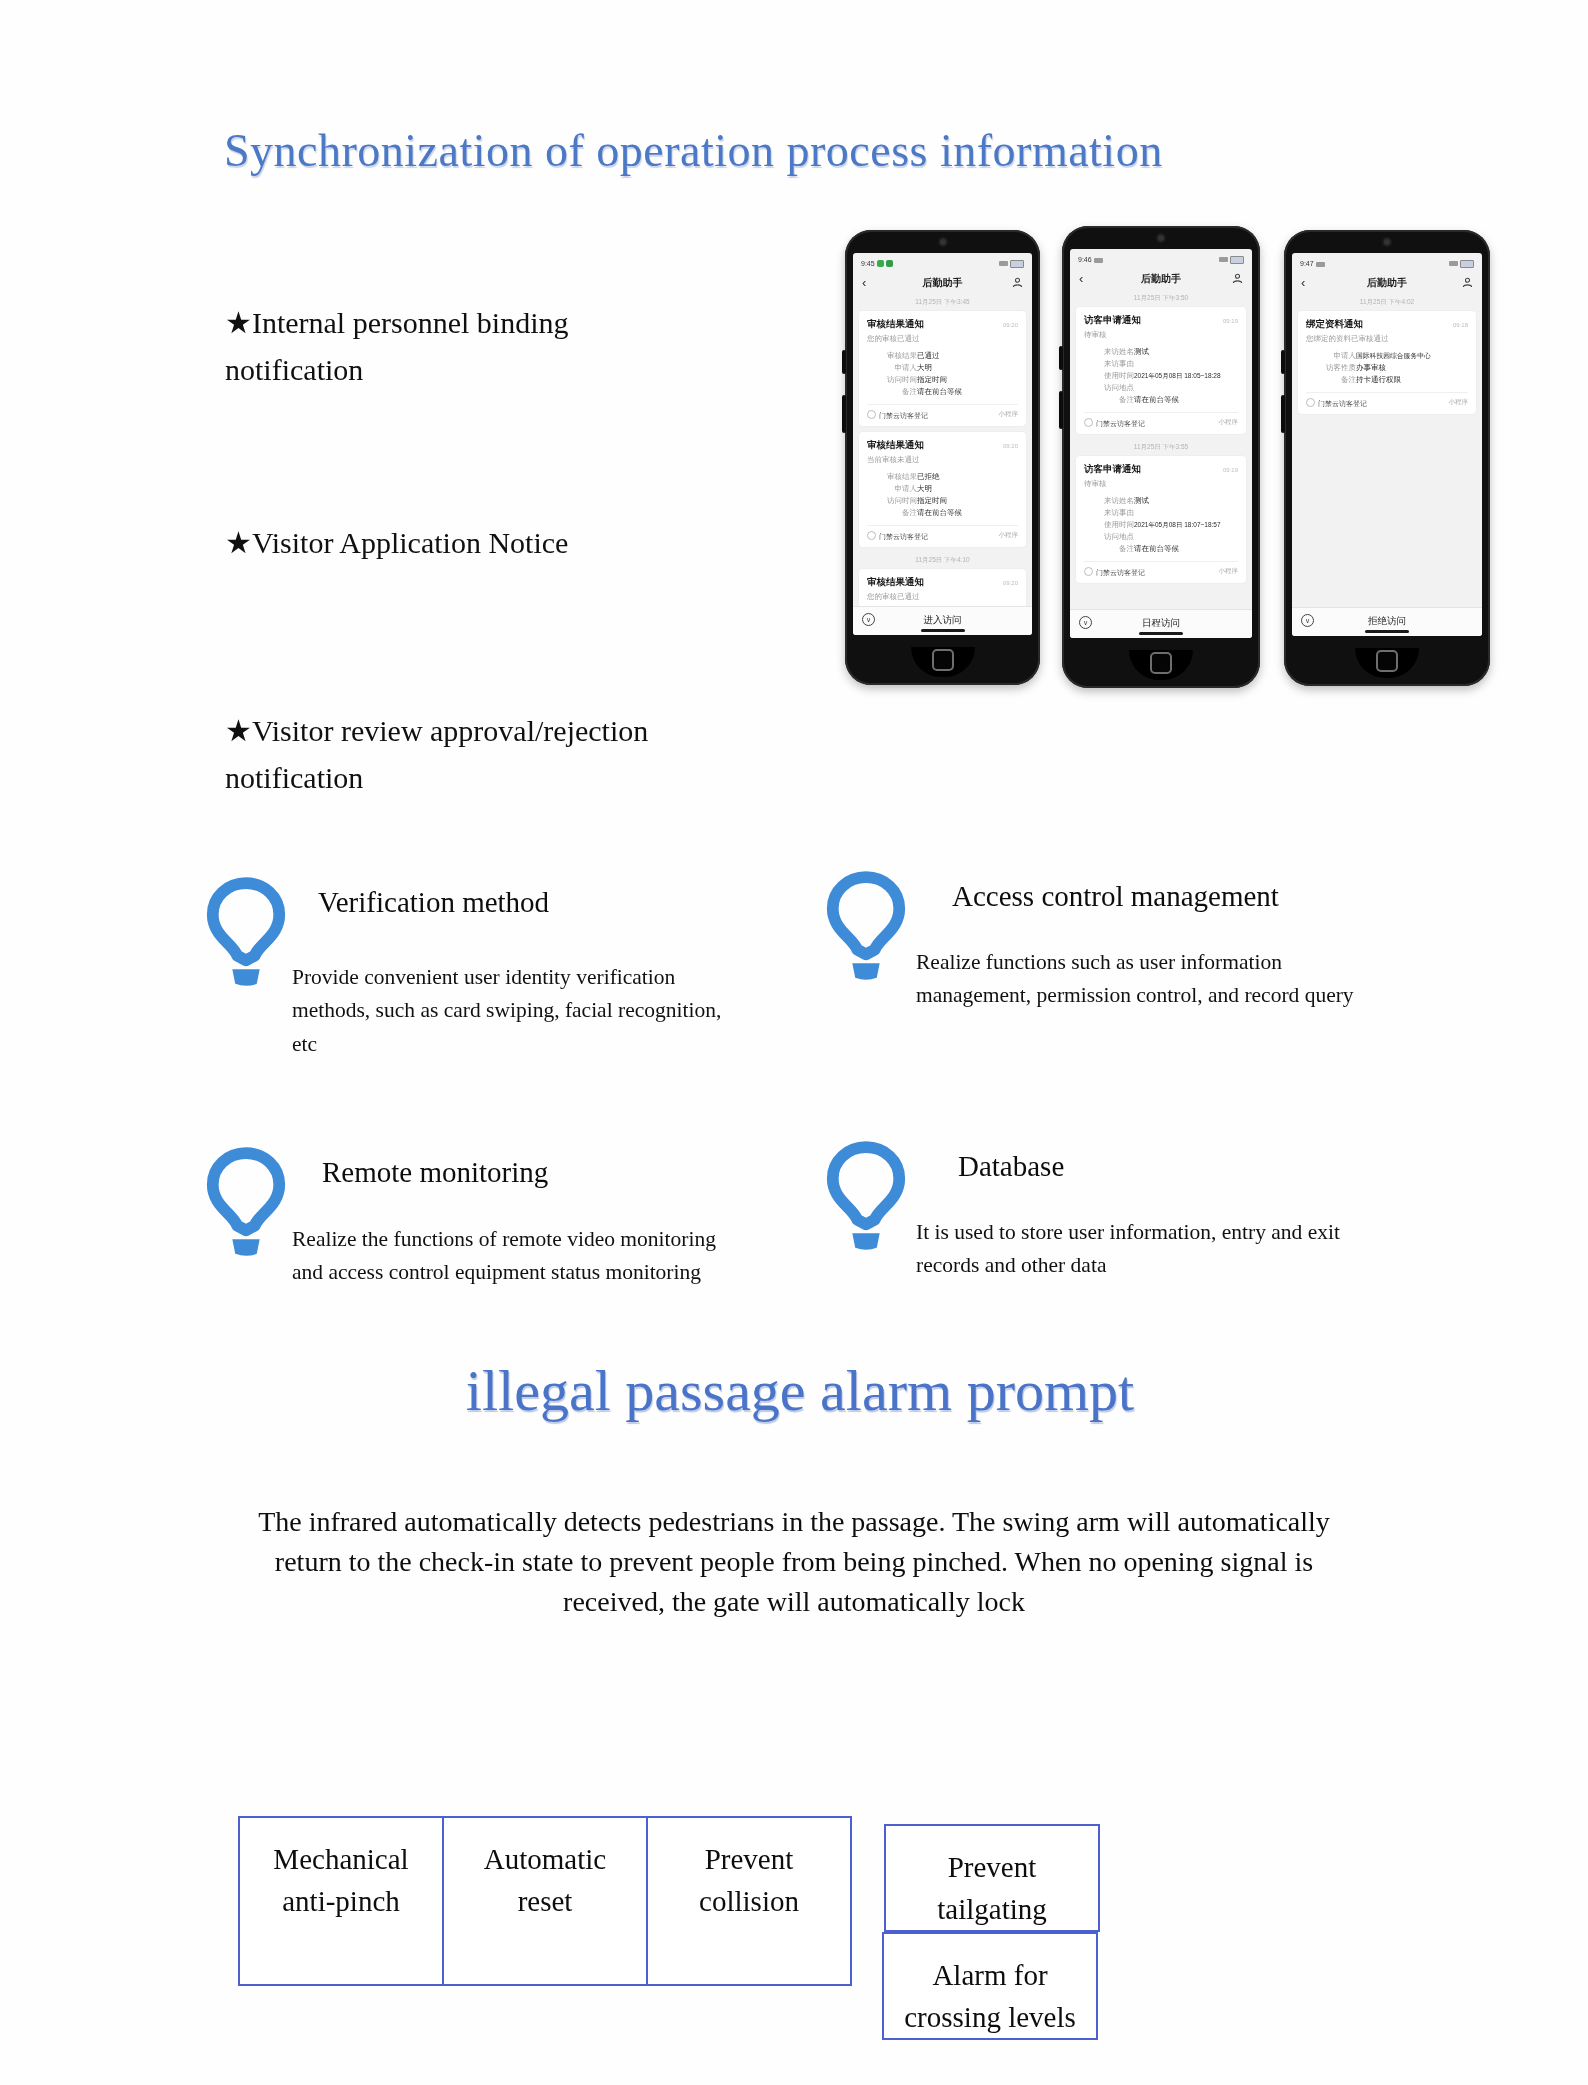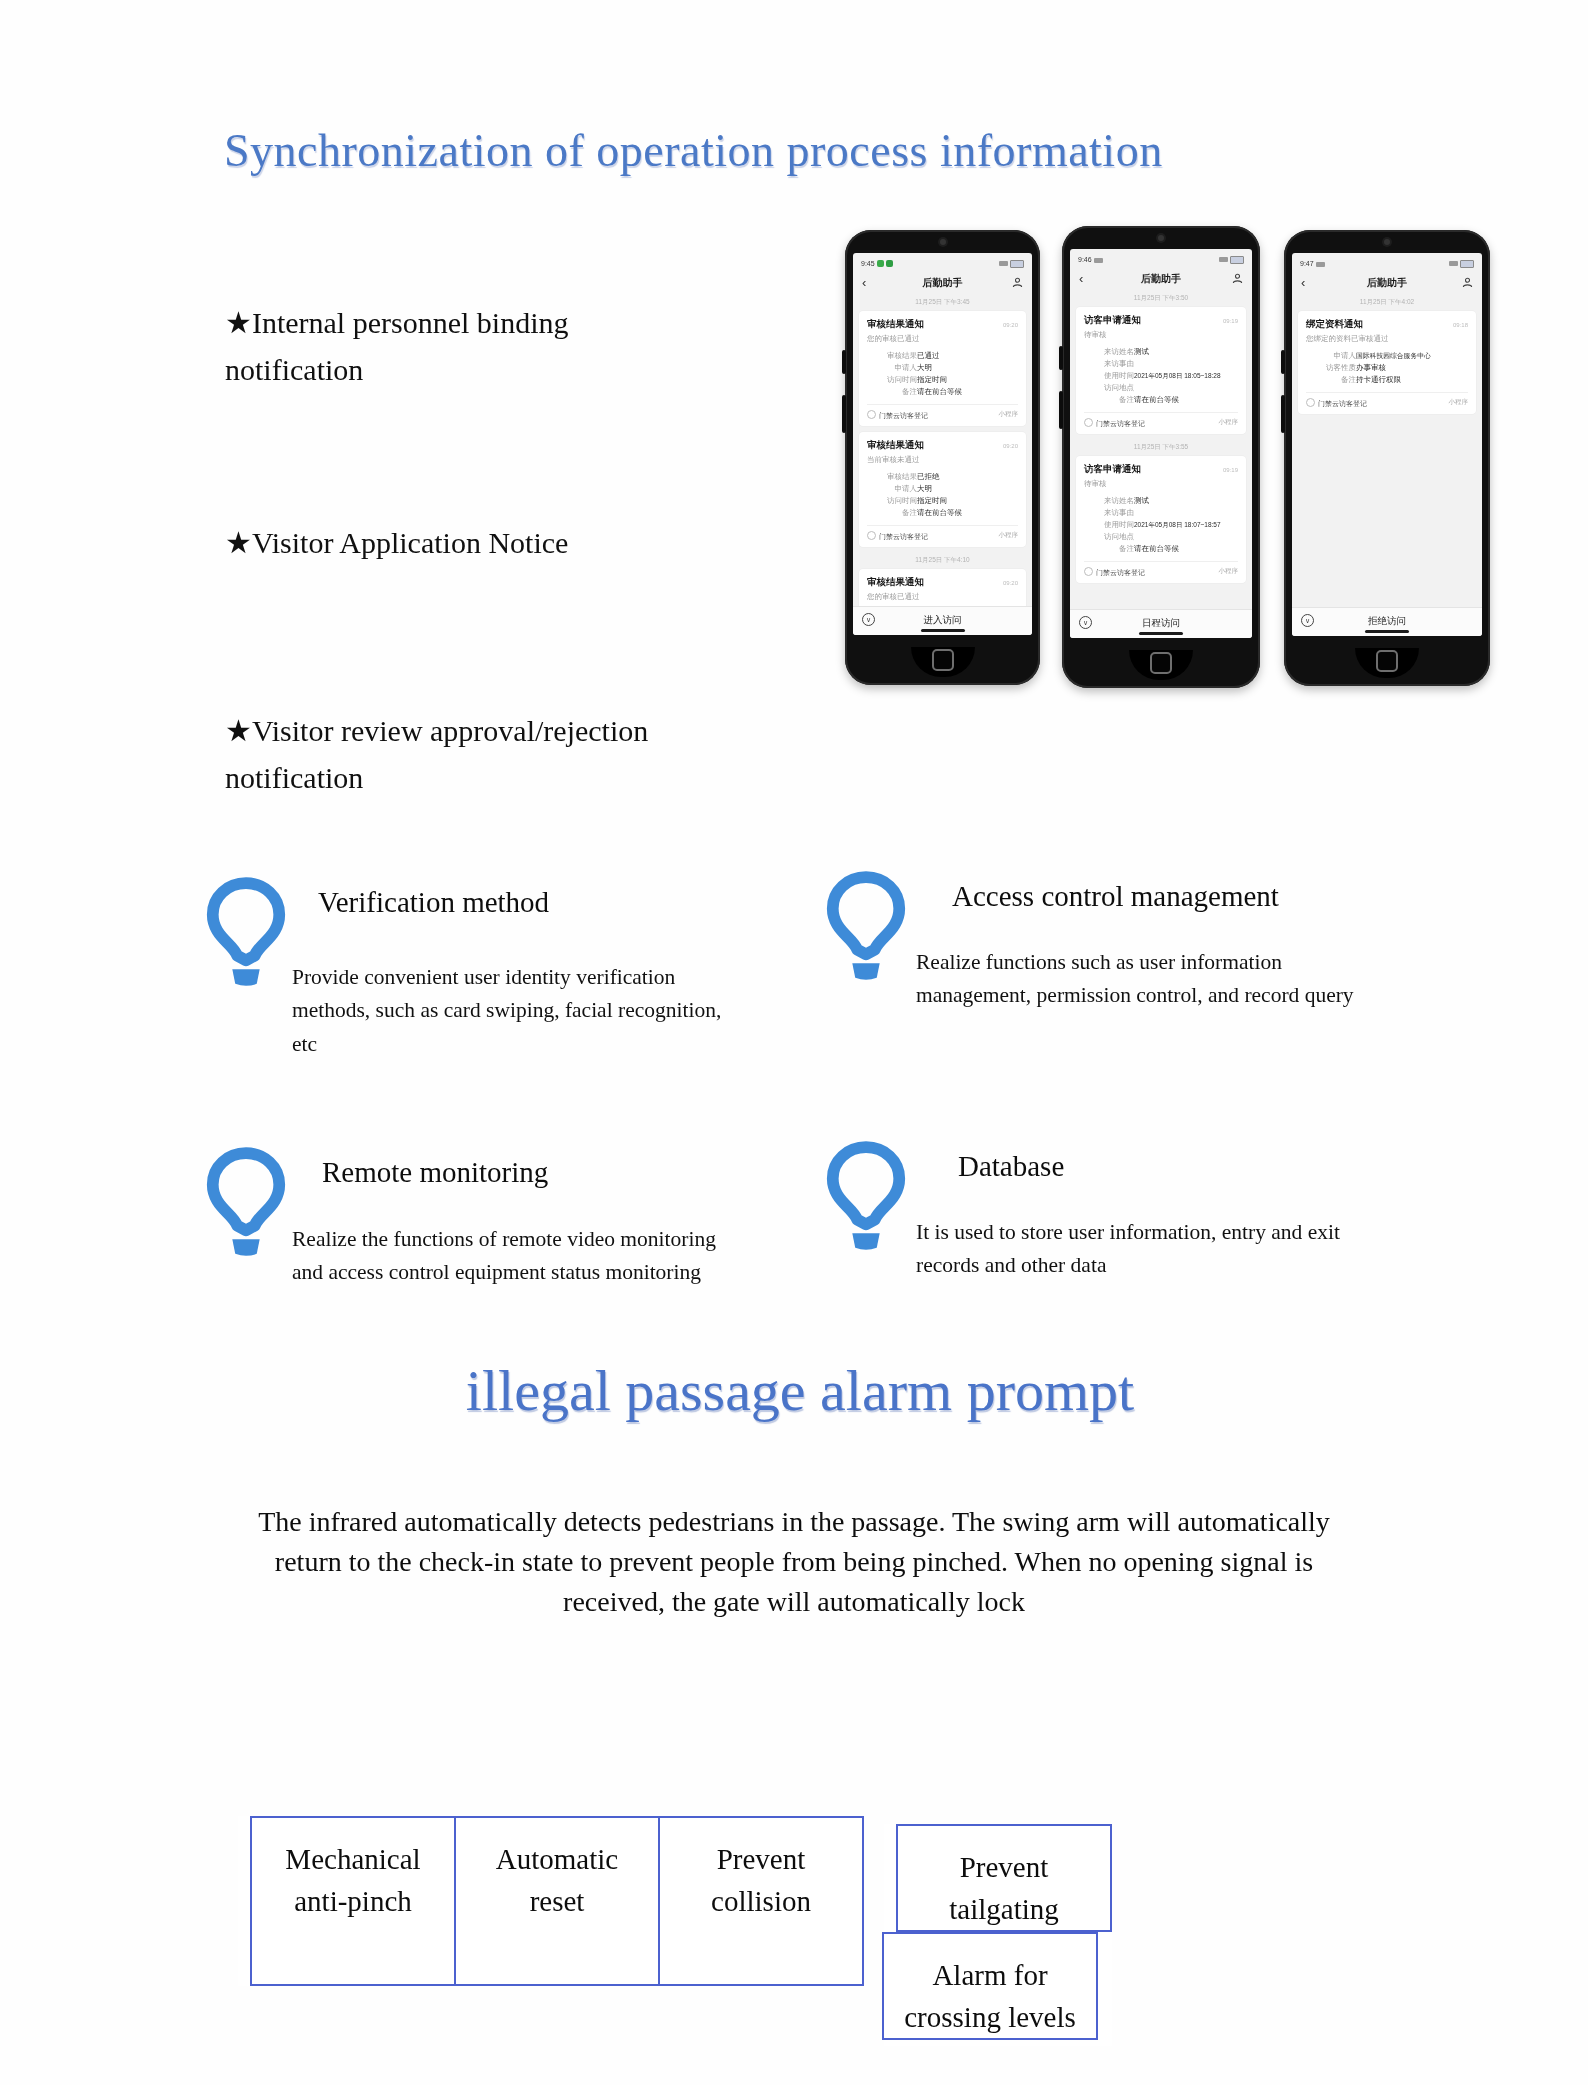--- a/index.html
+++ b/index.html
@@ -25,21 +25,21 @@
                text-shadow:1px 2px 1px rgba(130,150,200,.5);}
   .inf-para{position:absolute;left:254px;top:1502px;width:1080px;text-align:center;
             font-size:28px;line-height:1.43;color:#0e0e0e;}
 
   
   .spec-box{position:absolute;display:flex;background:#fff;}
   .boxA{left:238px;top:1816px;height:170px;}
   .boxB{left:884px;top:1824px;height:222px;flex-direction:column;}
   .spec-cell{width:206px;border:2px solid #4c61cf;margin-left:-2px;box-sizing:border-box;
              text-align:center;padding:20px 10px 0 10px;font-size:29px;line-height:1.45;color:#0d0d0d;}
-  .spec-cell:first-child{margin-left:12px;}
+  .spec-cell:first-child{margin-left:0;}
   .boxB .spec-cell{width:216px;}
 
   
   .phone{position:absolute;background:#101010;border-radius:26px;
          box-shadow:0 4px 10px rgba(0,0,0,.25), inset 0 0 0 2px #2a2a2a;}
   .phone:before{content:"";position:absolute;left:-3px;top:120px;width:4px;height:24px;background:#0c0c0c;border-radius:2px;}
   .phone:after{content:"";position:absolute;left:-3px;top:165px;width:4px;height:38px;background:#0c0c0c;border-radius:2px;}
   .cam{position:absolute;top:9px;left:50%;margin-left:-3px;width:6px;height:6px;border-radius:50%;
        background:#333;box-shadow:0 0 0 2px #1d1d1d;}
   .screen{position:absolute;left:8px;right:8px;top:23px;bottom:50px;background:#f2f2f2;

